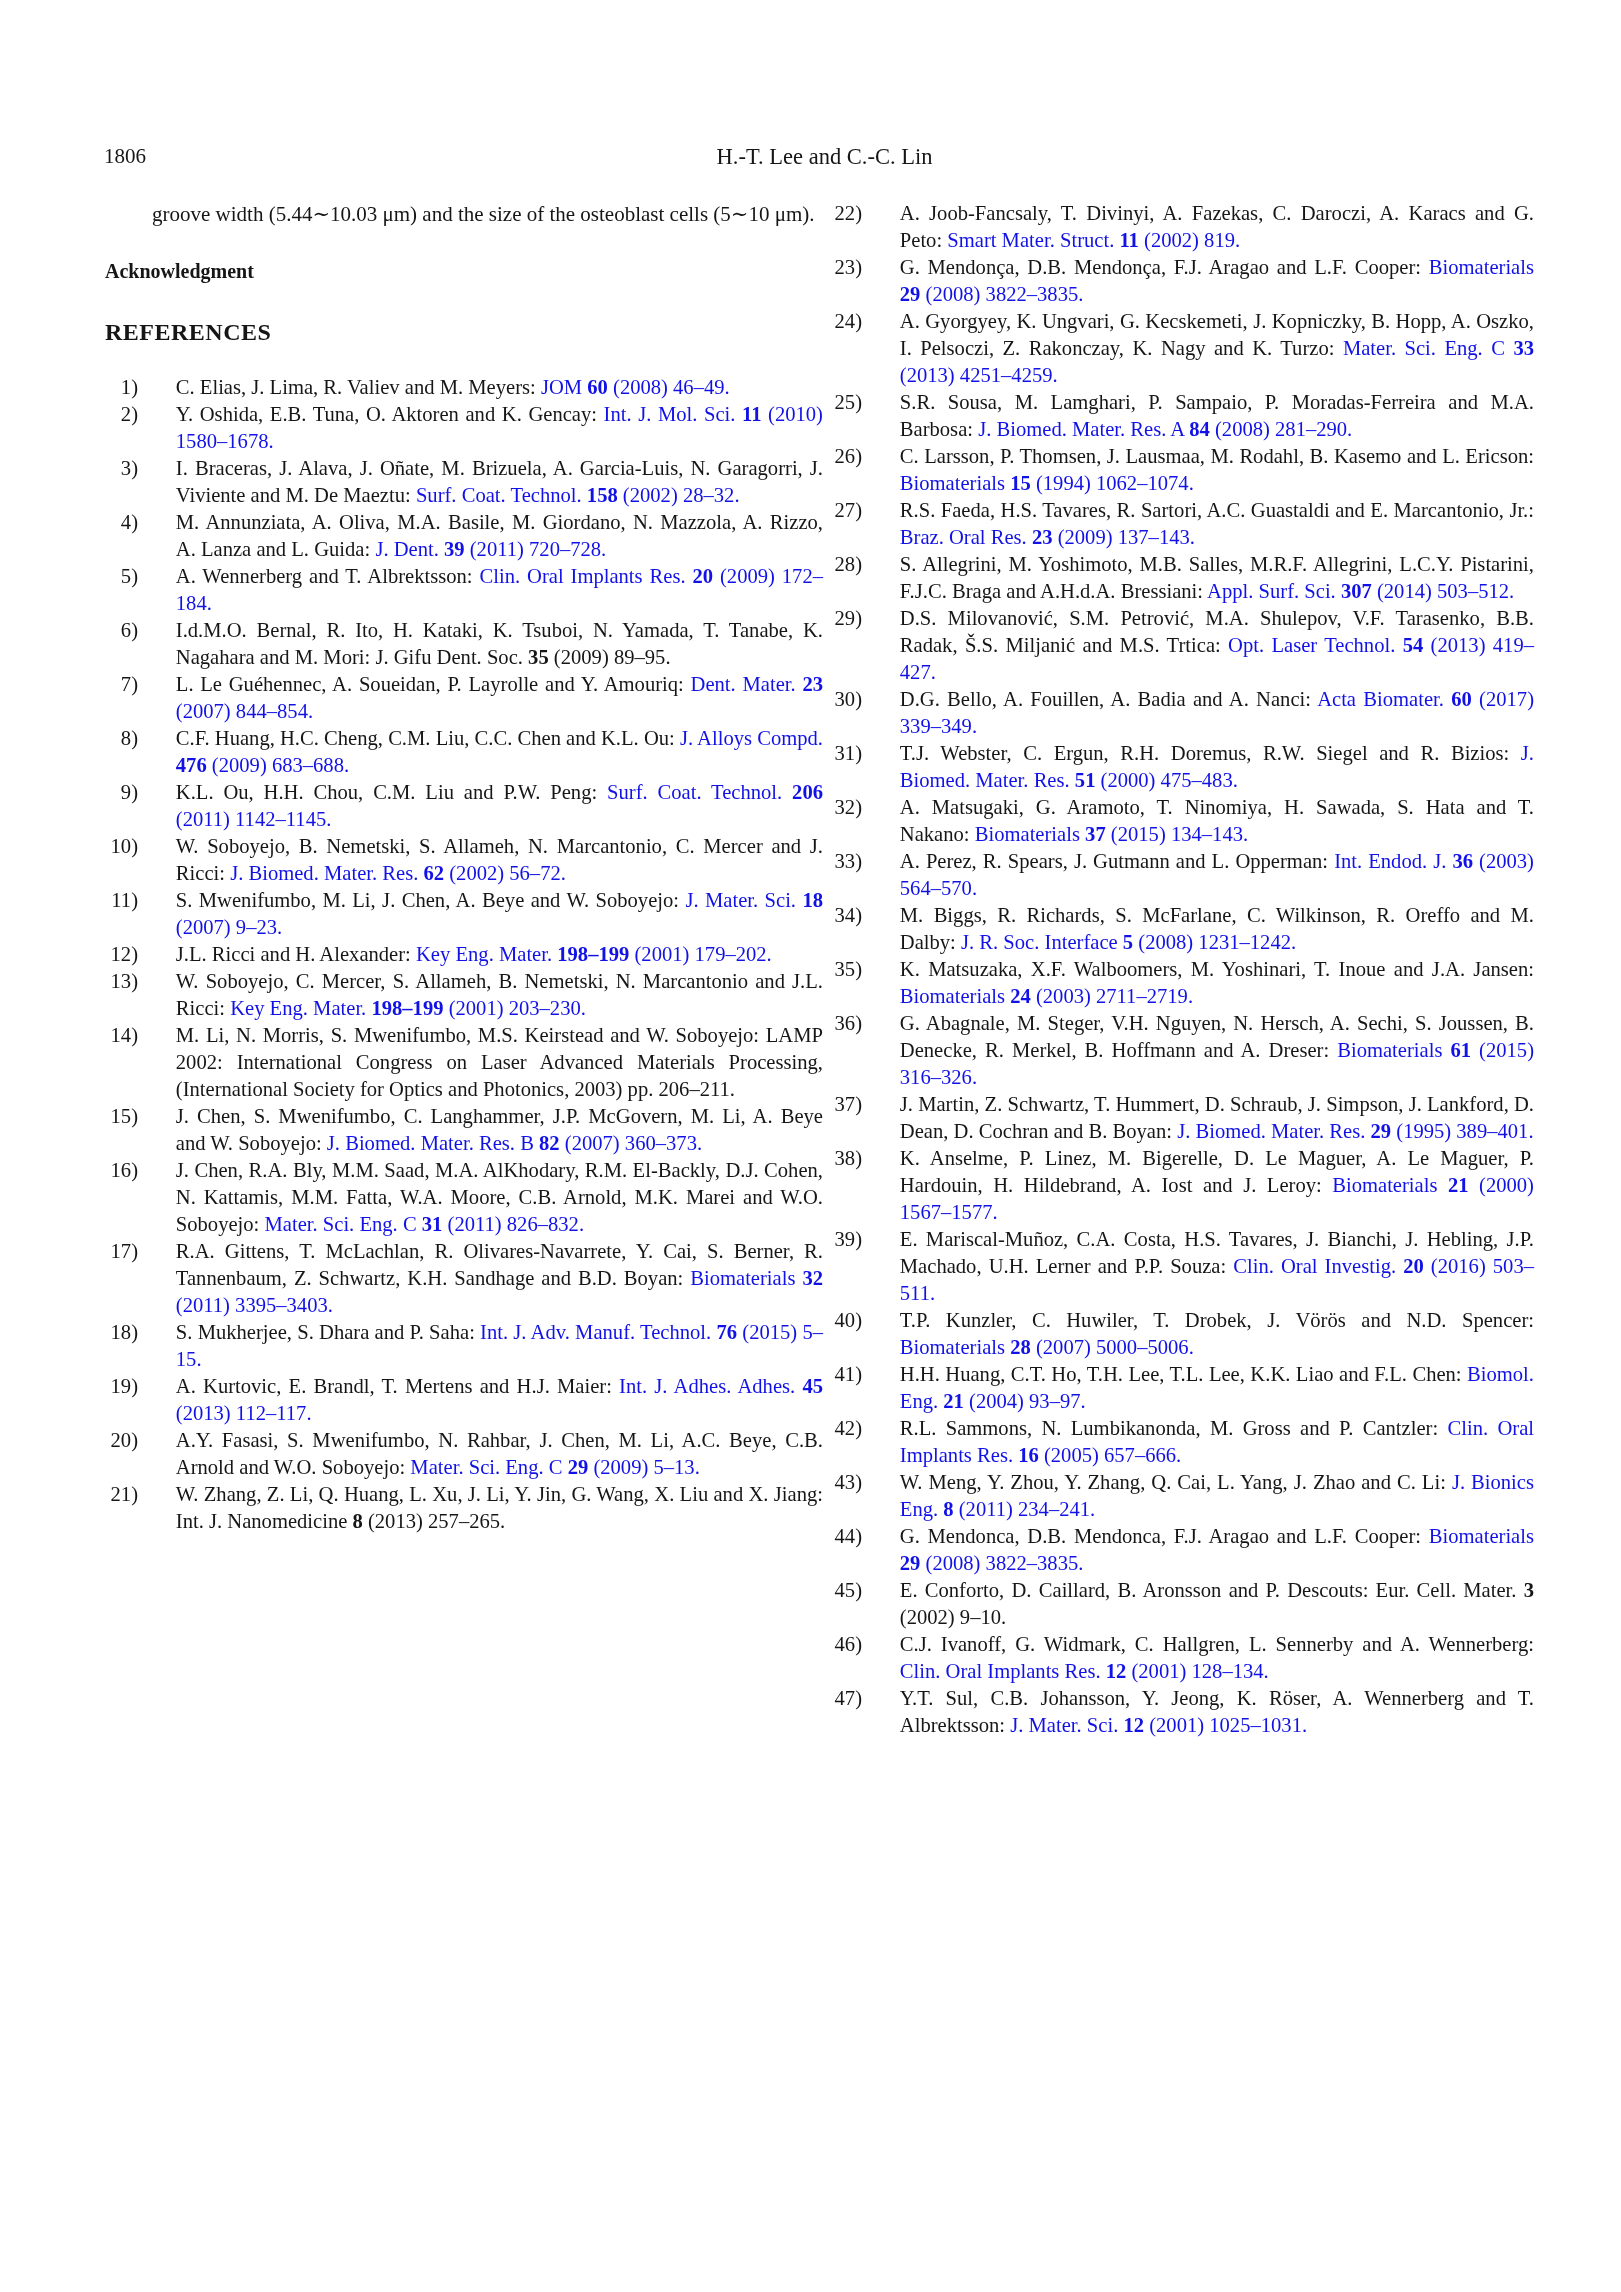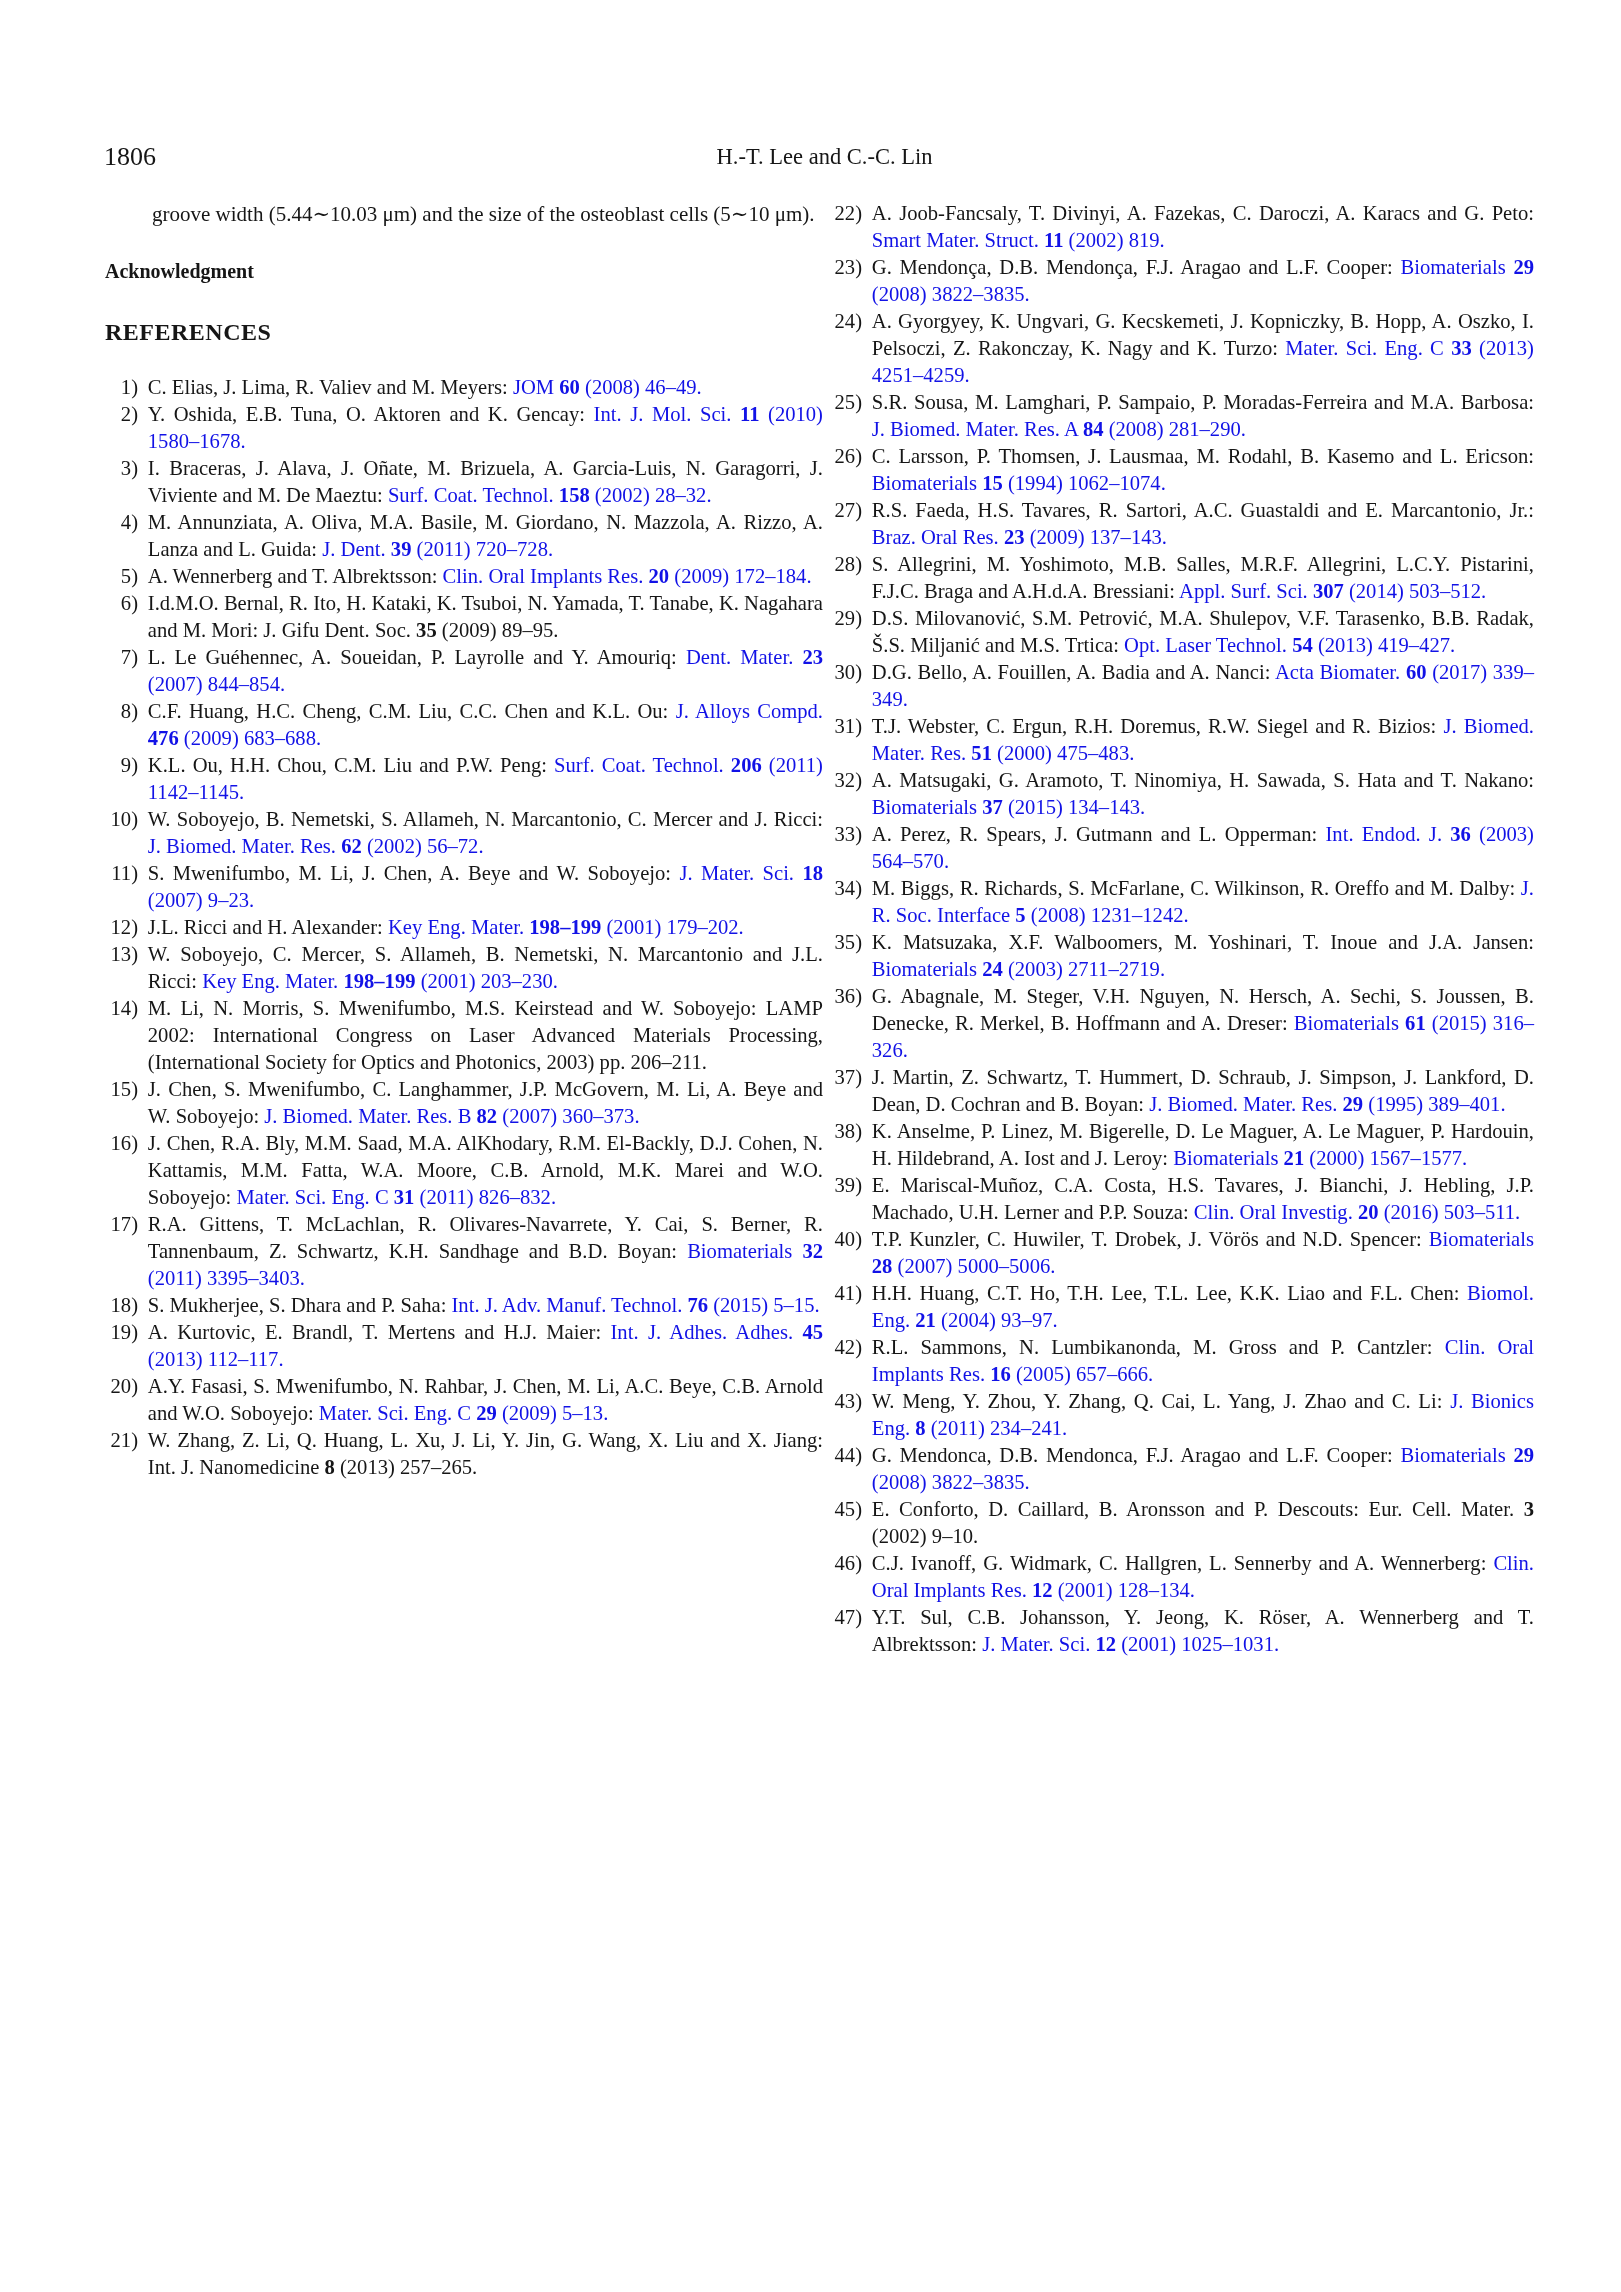--- a/index.html
+++ b/index.html
@@ -7,21 +7,21 @@
     position:relative;
     width:1621px;height:2293px;
     margin:0 auto;
     background:#ffffff;
     font-family:"Liberation Serif","DejaVu Serif",serif;
     color:#161616;
     overflow:hidden;
   }
   .page-num{
     position:absolute;left:104px;top:143px;
-    font-size:26px;line-height:27.4px;
+    font-size:21px;line-height:27.4px;
   }
   .running-head{
     position:absolute;left:16px;right:0;top:143px;
     text-align:center;font-size:22.5px;line-height:27.4px;padding-left:12px;
   }
   .col{position:absolute;top:200px;}
   .col-left{left:105px;width:718px;}
   .col-right{left:829px;width:705px;}
 
   .cont-para{
@@ -41,21 +41,21 @@
   .ref-heading{
     margin:29px 0 0 0;
     font-size:24px;font-weight:bold;line-height:32px;
     letter-spacing:0.5px;
   }
   .ref-list{
     list-style:none;margin:25.5px 0 0 0;padding:0;
     font-size:20.6px;line-height:27px;
   }
   .col-right .ref-list{margin-top:0;}
-  .ref-item{display:flex;}
+  .ref-item{display:flex;gap:28px;}
   .ref-num{flex:0 0 33px;text-align:right;padding-right:9.8px;white-space:nowrap;}
   .ref-text{flex:1;text-align:justify;}
   .cite-link{color:var(--link,#1212e6);cursor:pointer;}
   .bold{font-weight:bold;}
 </style>
 </head>
 <body>
 
 <div class="page">
 

